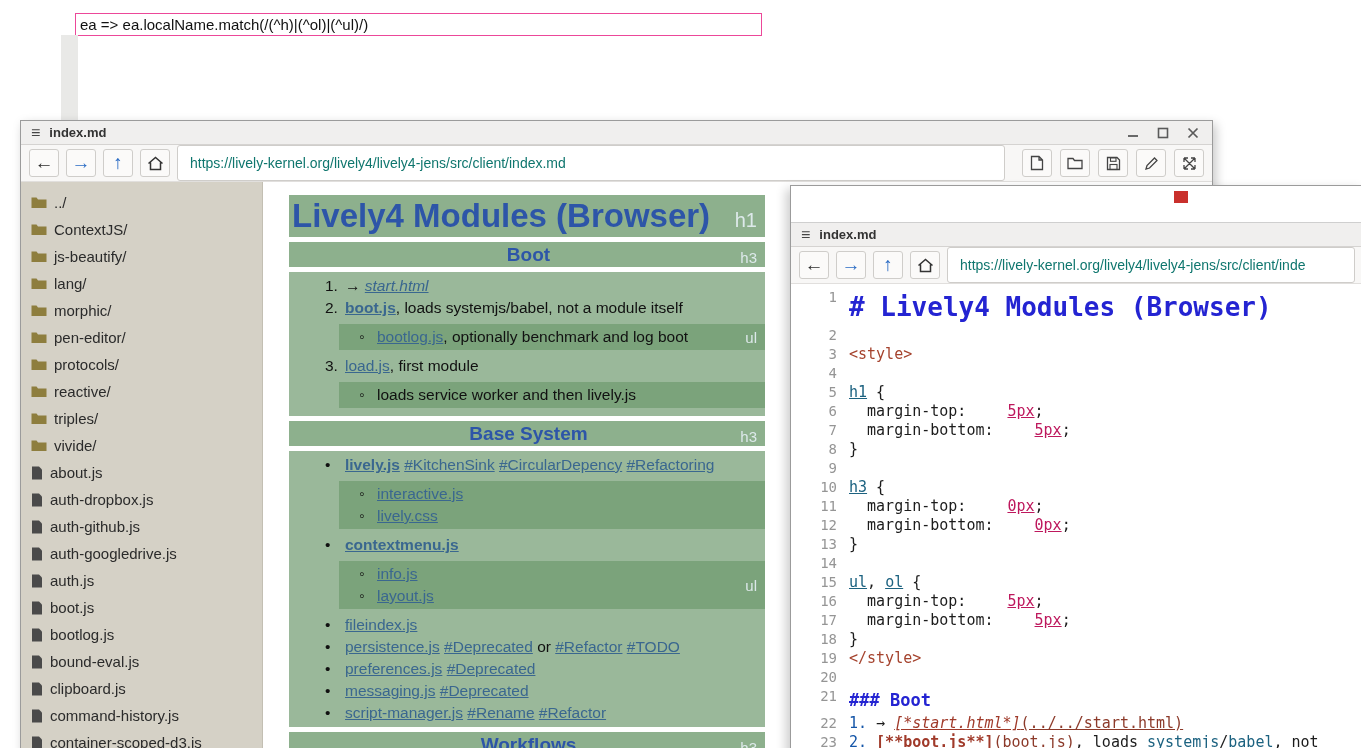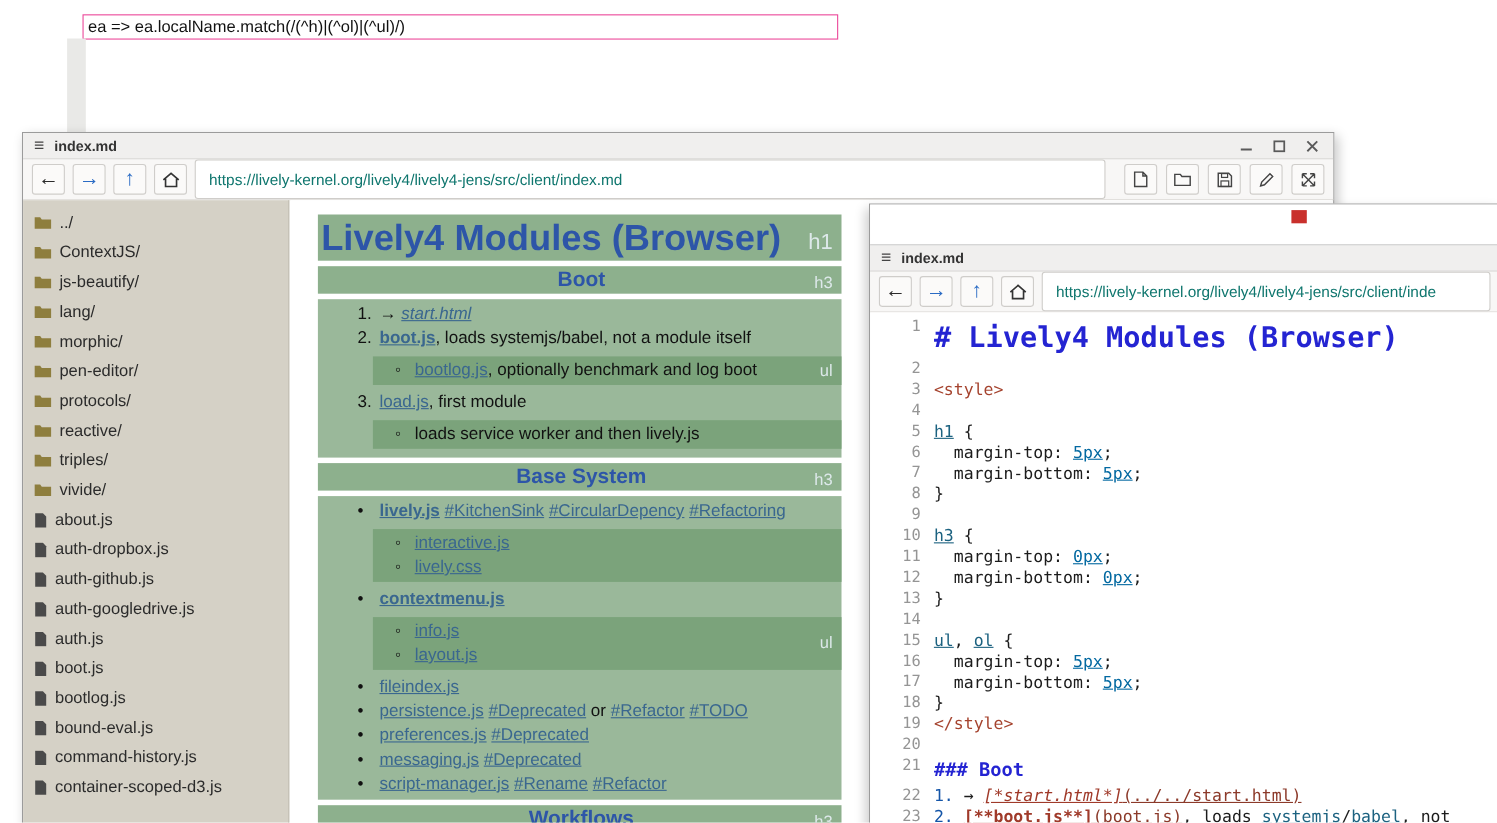--- a/index.html
+++ b/index.html
@@ -58,21 +58,21 @@
 
   
   .sg-plain{}
   .sg-link,.sg-link-bold,.sg-link-italic{color:#3a678f;text-decoration:underline;cursor:pointer;}
   .sg-link-bold{font-weight:700;}
   .sg-link-italic{font-style:italic;}
   .sg-mdh1{color:#2424d2;font-weight:700;}
   .sg-mdh3{color:#2424d2;font-weight:700;}
   .sg-tag{color:#a5432e;}
   .sg-sel{color:#1c6280;text-decoration:underline;}
-  .sg-val{color:#0369a1;text-decoration:underline;}
+  .sg-val{color:#be185d;text-decoration:underline;margin-left:32px;}
   .sg-mark{color:#1455a8;}
   .sg-mdlink-i{color:#a03a2a;text-decoration:underline;font-style:italic;}
   .sg-mdlink-b{color:#a03a2a;text-decoration:underline;font-weight:700;}
   .sg-mdurl{color:#8c3a2a;text-decoration:underline;}
   .sg-und{color:#1c6280;text-decoration:underline;}
 
   
   .win2{left:790px;top:185px;width:572px;height:580px;z-index:20;box-shadow:-4px 4px 10px rgba(0,0,0,.2);}
   .topstrip{height:36px;background:#fff;}
   .win2 .titlebar{border-top:1px solid #cfcfcf;}
@@ -303,20 +303,28 @@
           </span>
           <span class="sb-label">bootlog.js</span>
         </div>
         <div class="sb-row">
           <span style="display: flex;">
             <svg width="12" height="14" viewBox="0 0 12 14">
               <path d="M1 0.5 H8 L11 3.5 V13.5 H1 Z" fill="#4a4a4a"></path>
             </svg>
           </span>
           <span class="sb-label">bound-eval.js</span>
+        </div>
+        <div class="sb-row">
+          <span style="display: flex;">
+            <svg width="12" height="14" viewBox="0 0 12 14">
+              <path d="M1 0.5 H8 L11 3.5 V13.5 H1 Z" fill="#4a4a4a"></path>
+            </svg>
+          </span>
+          <span class="sb-label">clipboard.js</span>
         </div>
         <div class="sb-row">
           <span style="display: flex;">
             <svg width="12" height="14" viewBox="0 0 12 14">
               <path d="M1 0.5 H8 L11 3.5 V13.5 H1 Z" fill="#4a4a4a"></path>
             </svg>
           </span>
           <span class="sb-label">command-history.js</span>
         </div>
         <div class="sb-row">

